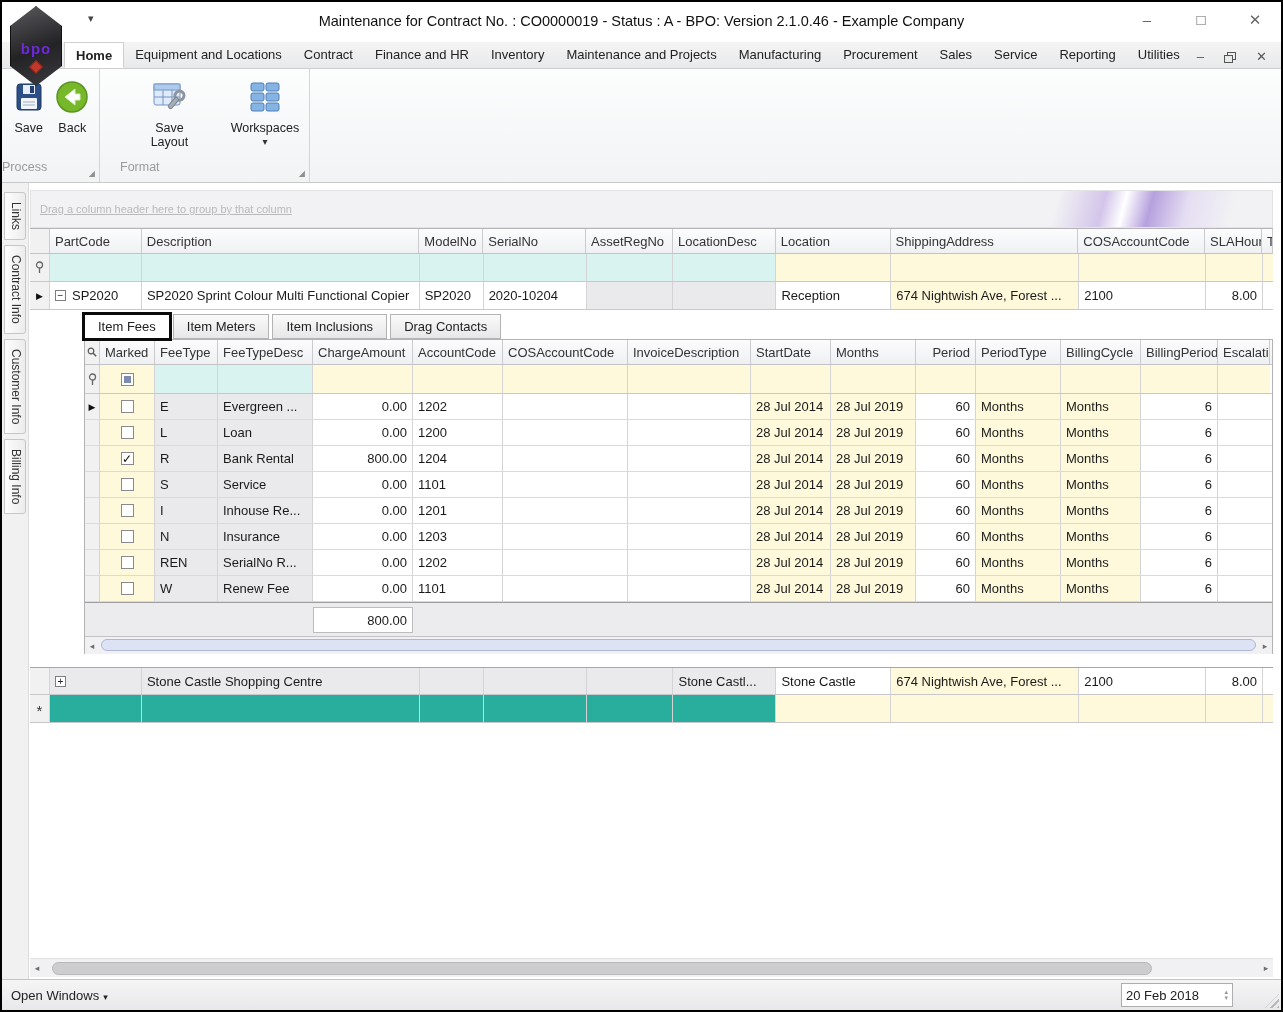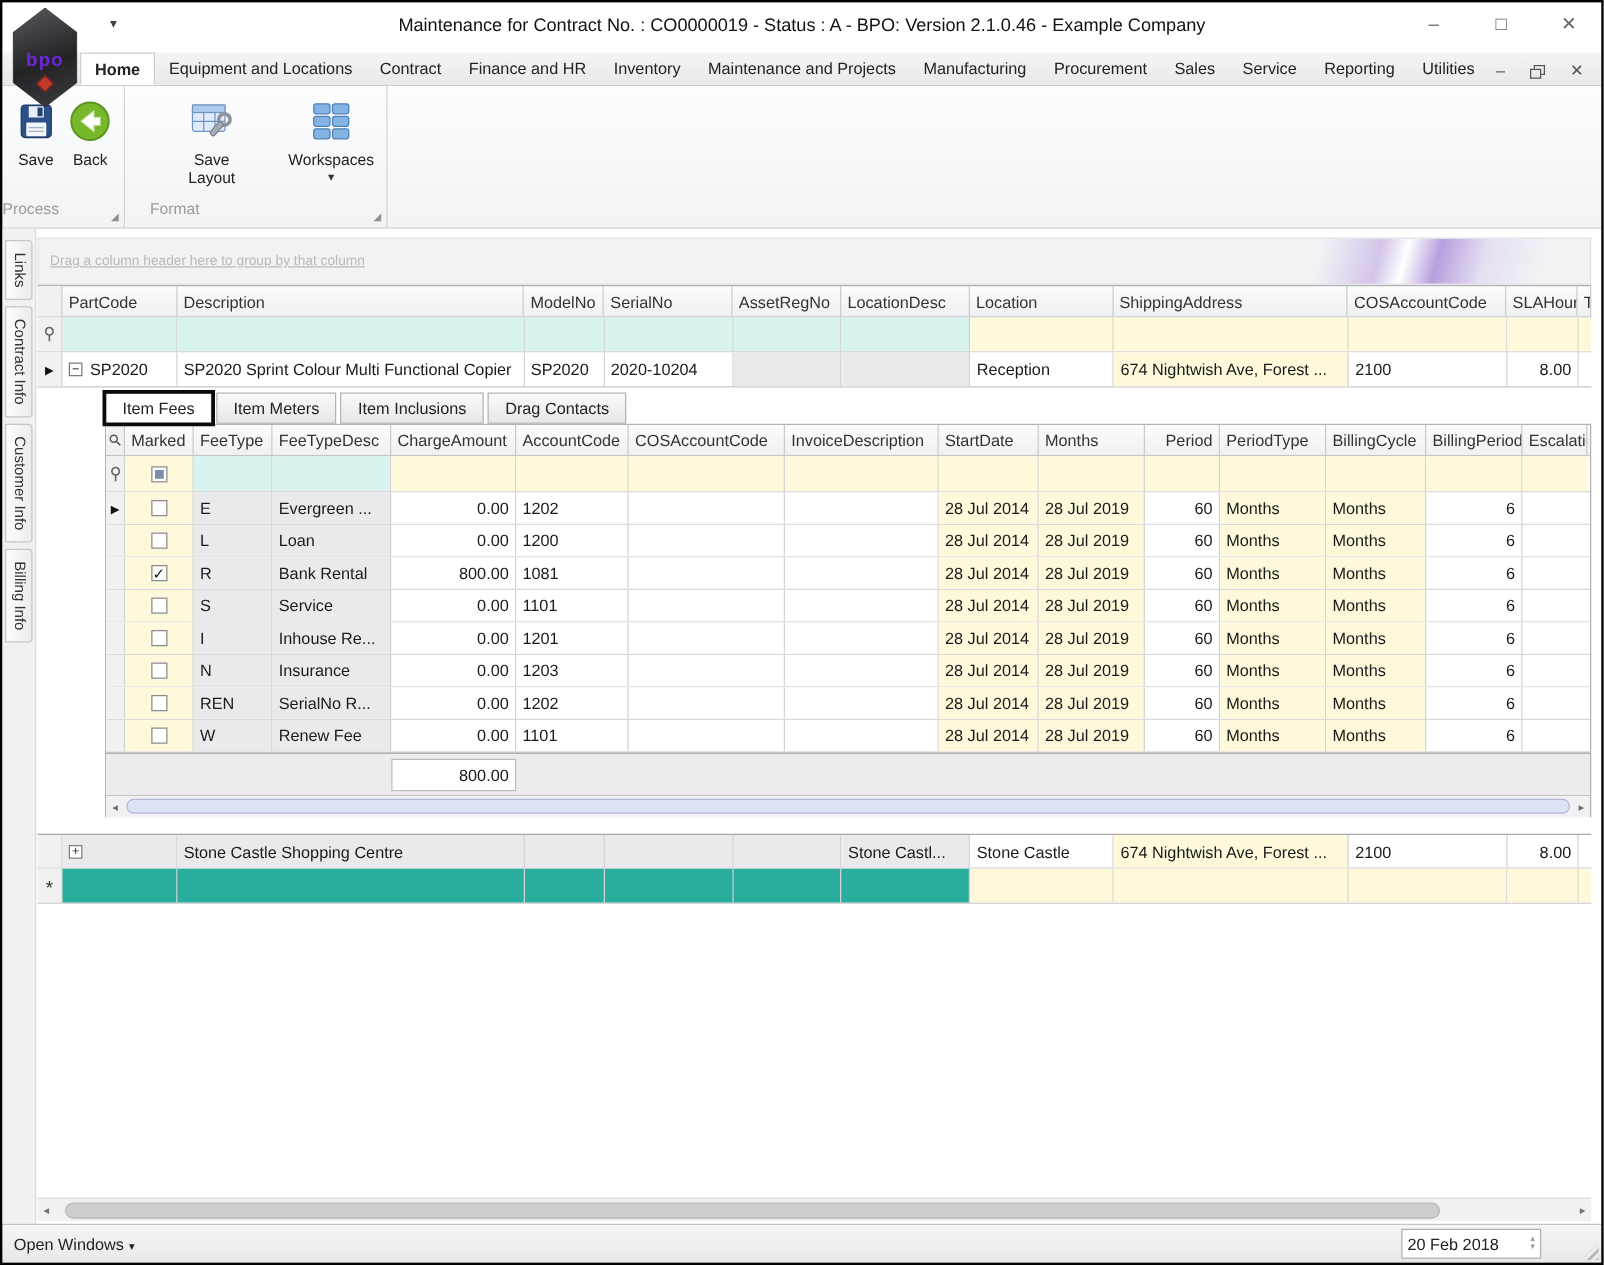--- a/index.html
+++ b/index.html
@@ -405,21 +405,21 @@
           <div class="cell dc14"></div>
         </div>
         <div class="grow drow">
           <div class="cell dc0 ind"></div>
           <div class="cell dc1 yel cb-cell">
               <span class="cb">✓</span>
             </div>
           <div class="cell dc2 gry">R</div>
           <div class="cell dc3 gry">Bank Rental</div>
           <div class="cell dc4 num">800.00</div>
-          <div class="cell dc5">1081</div>
+          <div class="cell dc5">1204</div>
           <div class="cell dc6"></div>
           <div class="cell dc7"></div>
           <div class="cell dc8 yel">28 Jul 2014</div>
           <div class="cell dc9 yel">28 Jul 2019</div>
           <div class="cell dc10 num">60</div>
           <div class="cell dc11 yel">Months</div>
           <div class="cell dc12 yel">Months</div>
           <div class="cell dc13 num">6</div>
           <div class="cell dc14"></div>
         </div>

